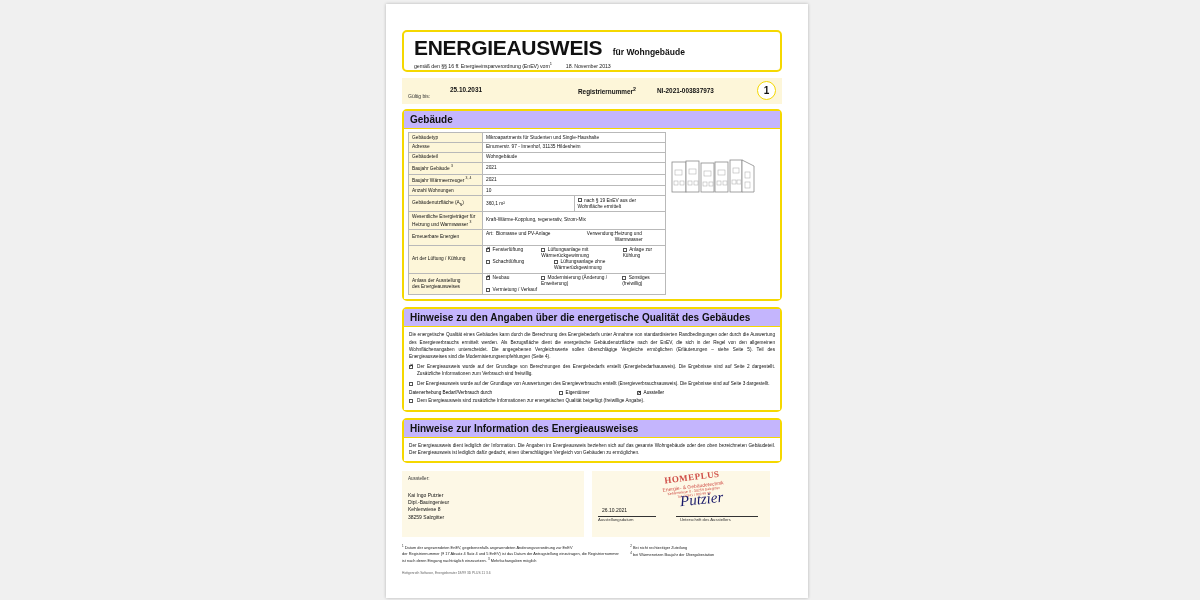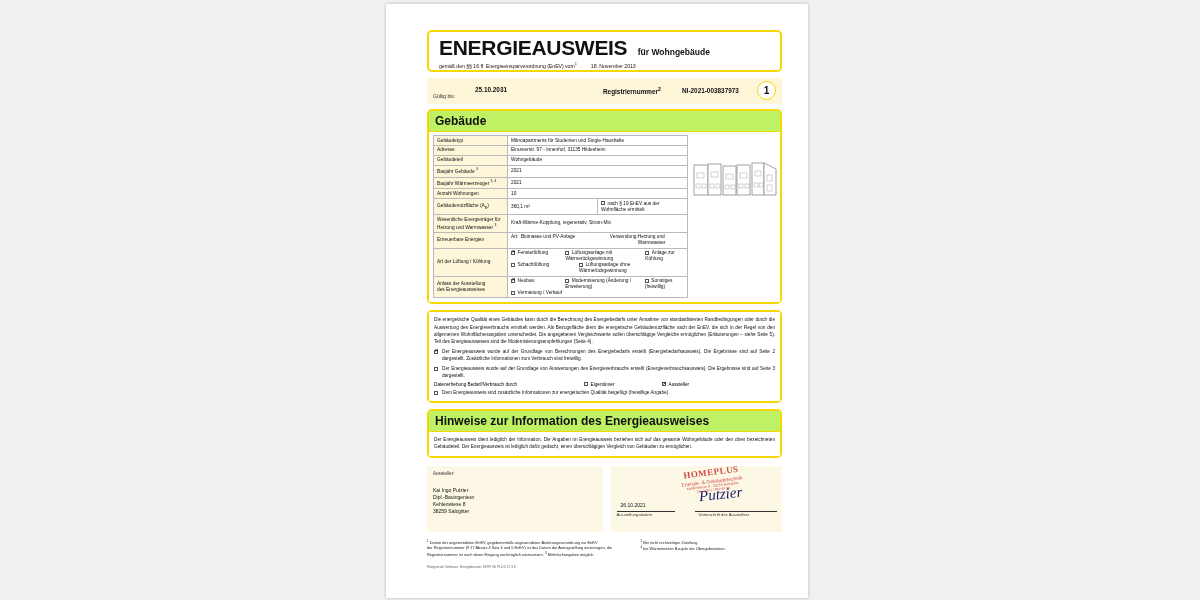--- a/index.html
+++ b/index.html
@@ -9,21 +9,21 @@
     background:#f0f0f0;
     font-family:"Liberation Sans", sans-serif;
     overflow:hidden;
   }
   #page {
     position:absolute;
     left:386px; top:4px;
     width:422px; height:594px;
     background:#ffffff;
     box-shadow:0 0 3px rgba(0,0,0,0.25);
-    padding:26px 26px 6px 41px;
+    padding:26px 26px 6px 16px;
   }
   .blk {
     border:2px solid #f5d800;
     border-radius:5px;
     background:#fffdf0;
   }
   
   #titlebox {
     position:relative;
     height:42px;
@@ -57,22 +57,22 @@
   #vb-regnum { left:255px; top:9px; font-weight:normal; font-size:6px; }
   #circle1 {
     position:absolute; right:6px; top:3px;
     width:19px; height:19px; border-radius:50%;
     border:1.6px solid #f5d800; background:#fff;
     font-size:10px; font-weight:bold; color:#111;
     display:flex; align-items:center; justify-content:center;
   }
   
   .sec-head {
-    background:#bef264;
-    font-size:12px; font-weight:bold; color:#111;
+    background:#c4b5fd;
+    font-size:10px; font-weight:bold; color:#111;
     padding:3px 6px;
     border-bottom:1.4px solid #f5d800;
   }
   .sec-body { padding:4px 5px 5px 5px; background:#fff; }
   
   #geb-wrap { margin-bottom:6px; }
   #geb-inner { display:flex; background:#fff; padding:3px 4px 4px 4px; }
   table.gtab { border-collapse:collapse; width:258px; table-layout:fixed; }
   table.gtab td {
     border:0.6px solid #b9b9b9;
@@ -300,20 +300,21 @@
               <rect x="66" y="24" width="4" height="4"></rect>
             <rect x="74" y="16" width="5" height="6"></rect>
               <rect x="74" y="26" width="5" height="6"></rect>
           </g>
         </svg>
       </div>
     </div>
   </div>
 
   <div id="notes1" class="blk">
+    <div class="sec-head">Hinweise zu den Angaben über die energetische Qualität des Gebäudes</div>
     <div class="sec-body">
       <p class="ptext">Die energetische Qualität eines Gebäudes kann durch die Berechnung des Energiebedarfs unter Annahme von standardisierten Randbedingungen oder durch die Auswertung des Energieverbrauchs ermittelt werden. Als Bezugsfläche dient die energetische Gebäudenutzfläche nach der EnEV, die sich in der Regel von den allgemeinen Wohnflächenangaben unterscheidet. Die angegebenen Vergleichswerte sollen überschlägige Vergleiche ermöglichen (Erläuterungen – siehe Seite 5). Teil des Energieausweises sind die Modernisierungsempfehlungen (Seite 4).</p>
 
       <div class="chkline">
         <span class="bx"><span class="chk x"></span></span>
         <span class="tx">Der Energieausweis wurde auf der Grundlage von Berechnungen des Energiebedarfs erstellt (Energiebedarfsausweis). Die Ergebnisse sind auf Seite 2 dargestellt. Zusätzliche Informationen zum Verbrauch sind freiwillig.</span>
       </div>
 
       <div class="chkline">
         <span class="bx"><span class="chk"></span></span>

